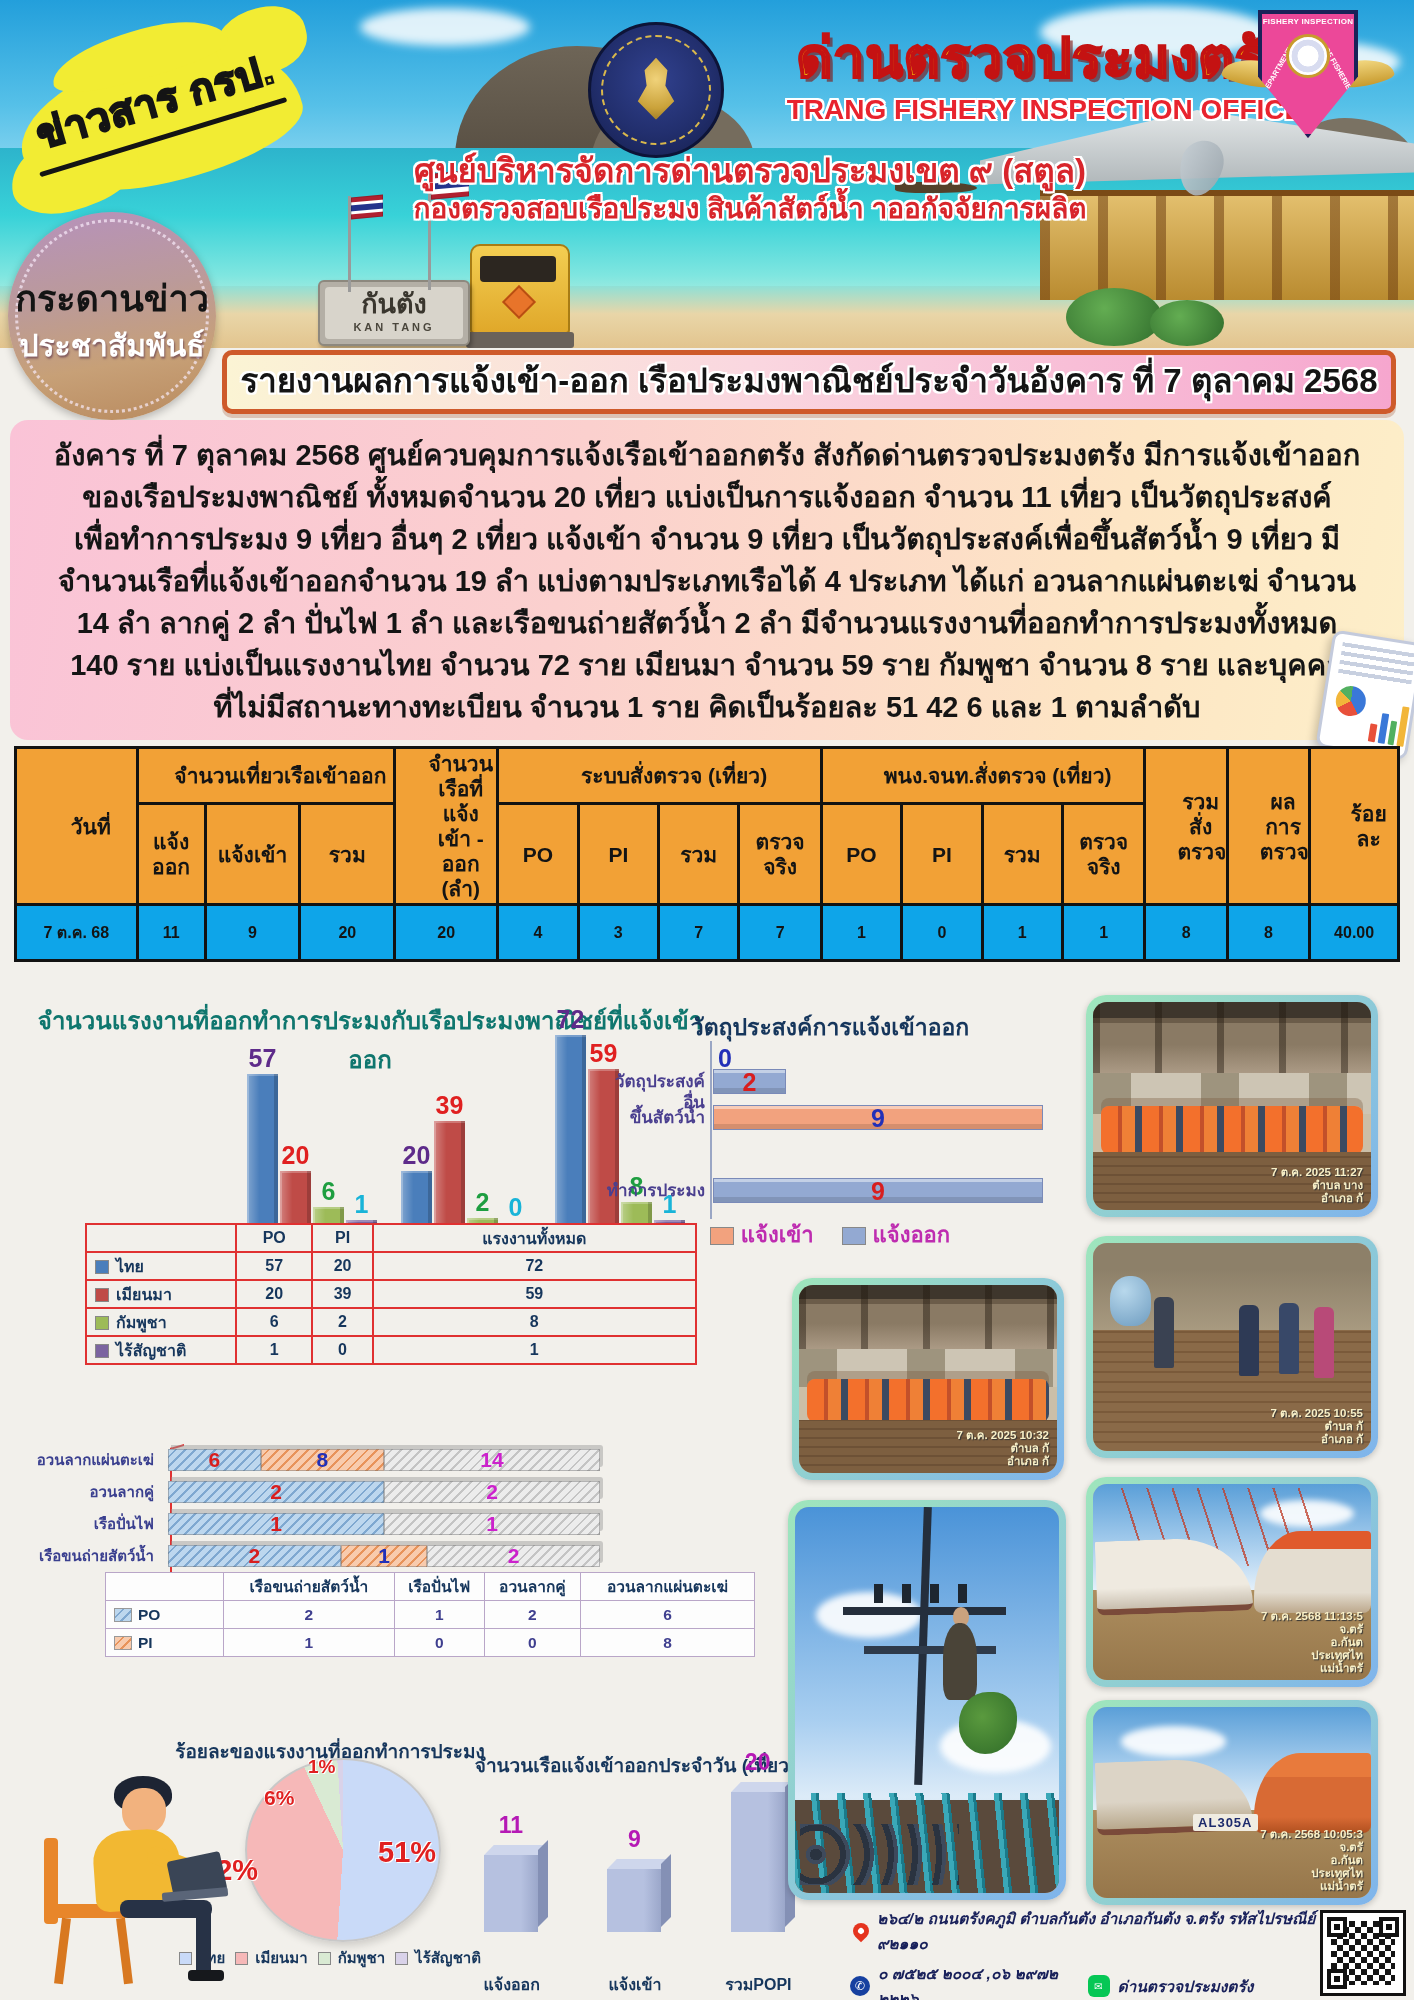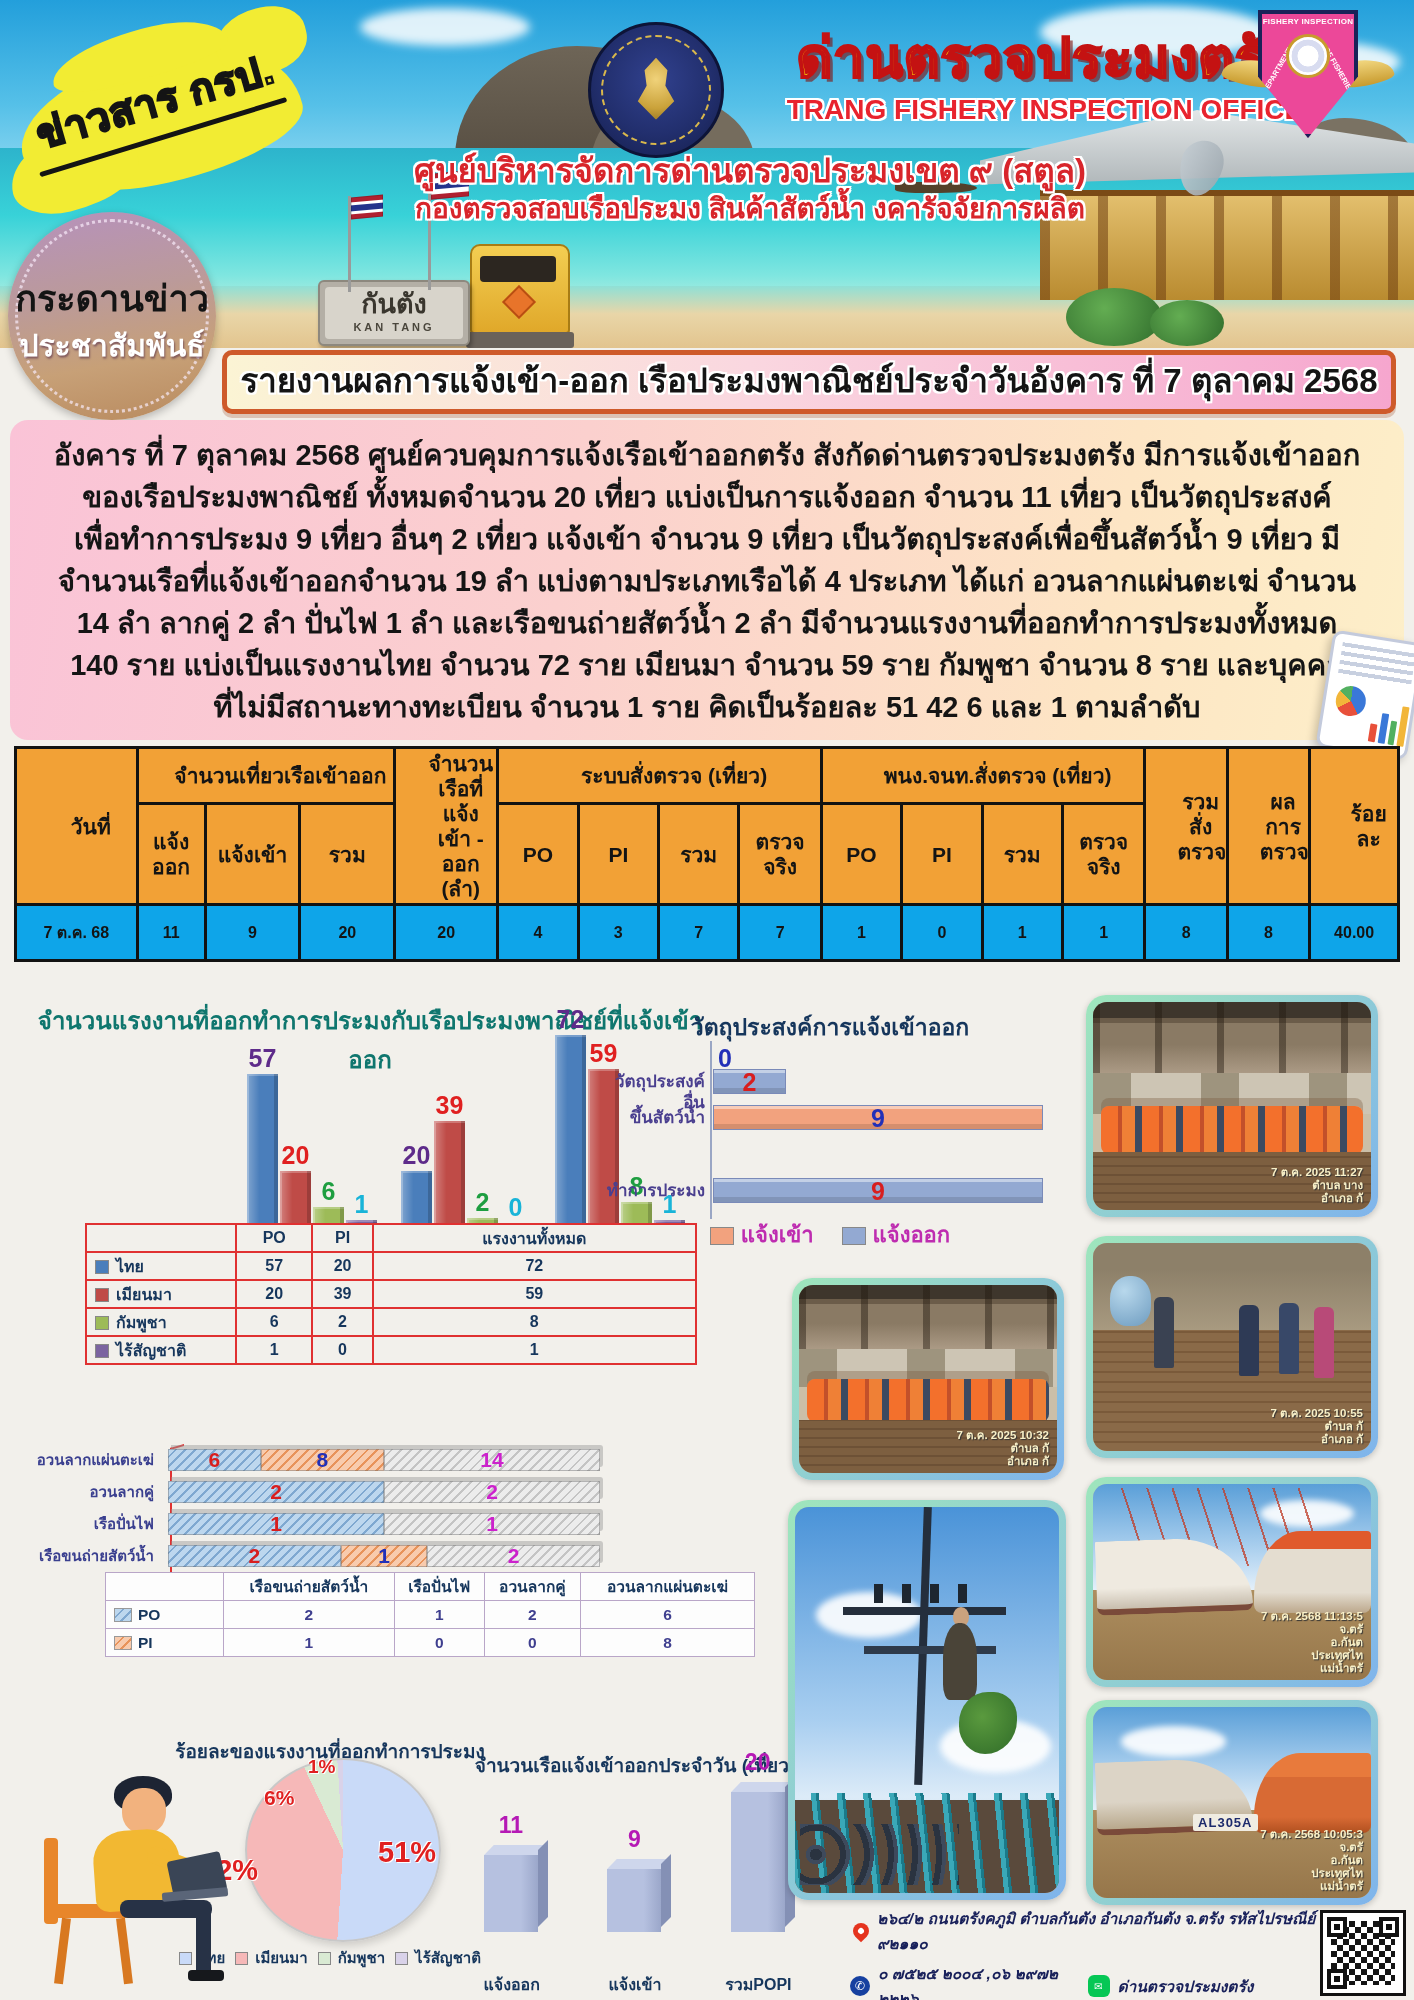--- a/index.html
+++ b/index.html
@@ -266,21 +266,21 @@
       <div class="sh-wing sh-wr"></div>
       <div class="sh-body">
         <div class="sh-top">FISHERY INSPECTION</div>
         <div class="sh-left">DEPARTMENT</div>
         <div class="sh-right">OF FISHERIES</div>
         <div class="sh-circle"></div>
       </div>
     </div>
 
     <div class="hq1 ow">ศูนย์บริหารจัดการด่านตรวจประมงเขต ๙ (สตูล)</div>
-    <div class="hq2 ow">กองตรวจสอบเรือประมง สินค้าสัตว์น้ำ งคารัจจัยการผลิต</div>
+    <div class="hq2 ow">กองตรวจสอบเรือประมง สินค้าสัตว์น้ำ าออกัจจัยการผลิต</div>
     <div class="dugong"></div>
   </div>
 
   <div class="board">
     <div class="board-ring"></div>
     <div class="board-l1">กระดานข่าว</div>
     <div class="board-l2">ประชาสัมพันธ์</div>
   </div>
   <div class="train">
     <div class="t-loco"></div>

